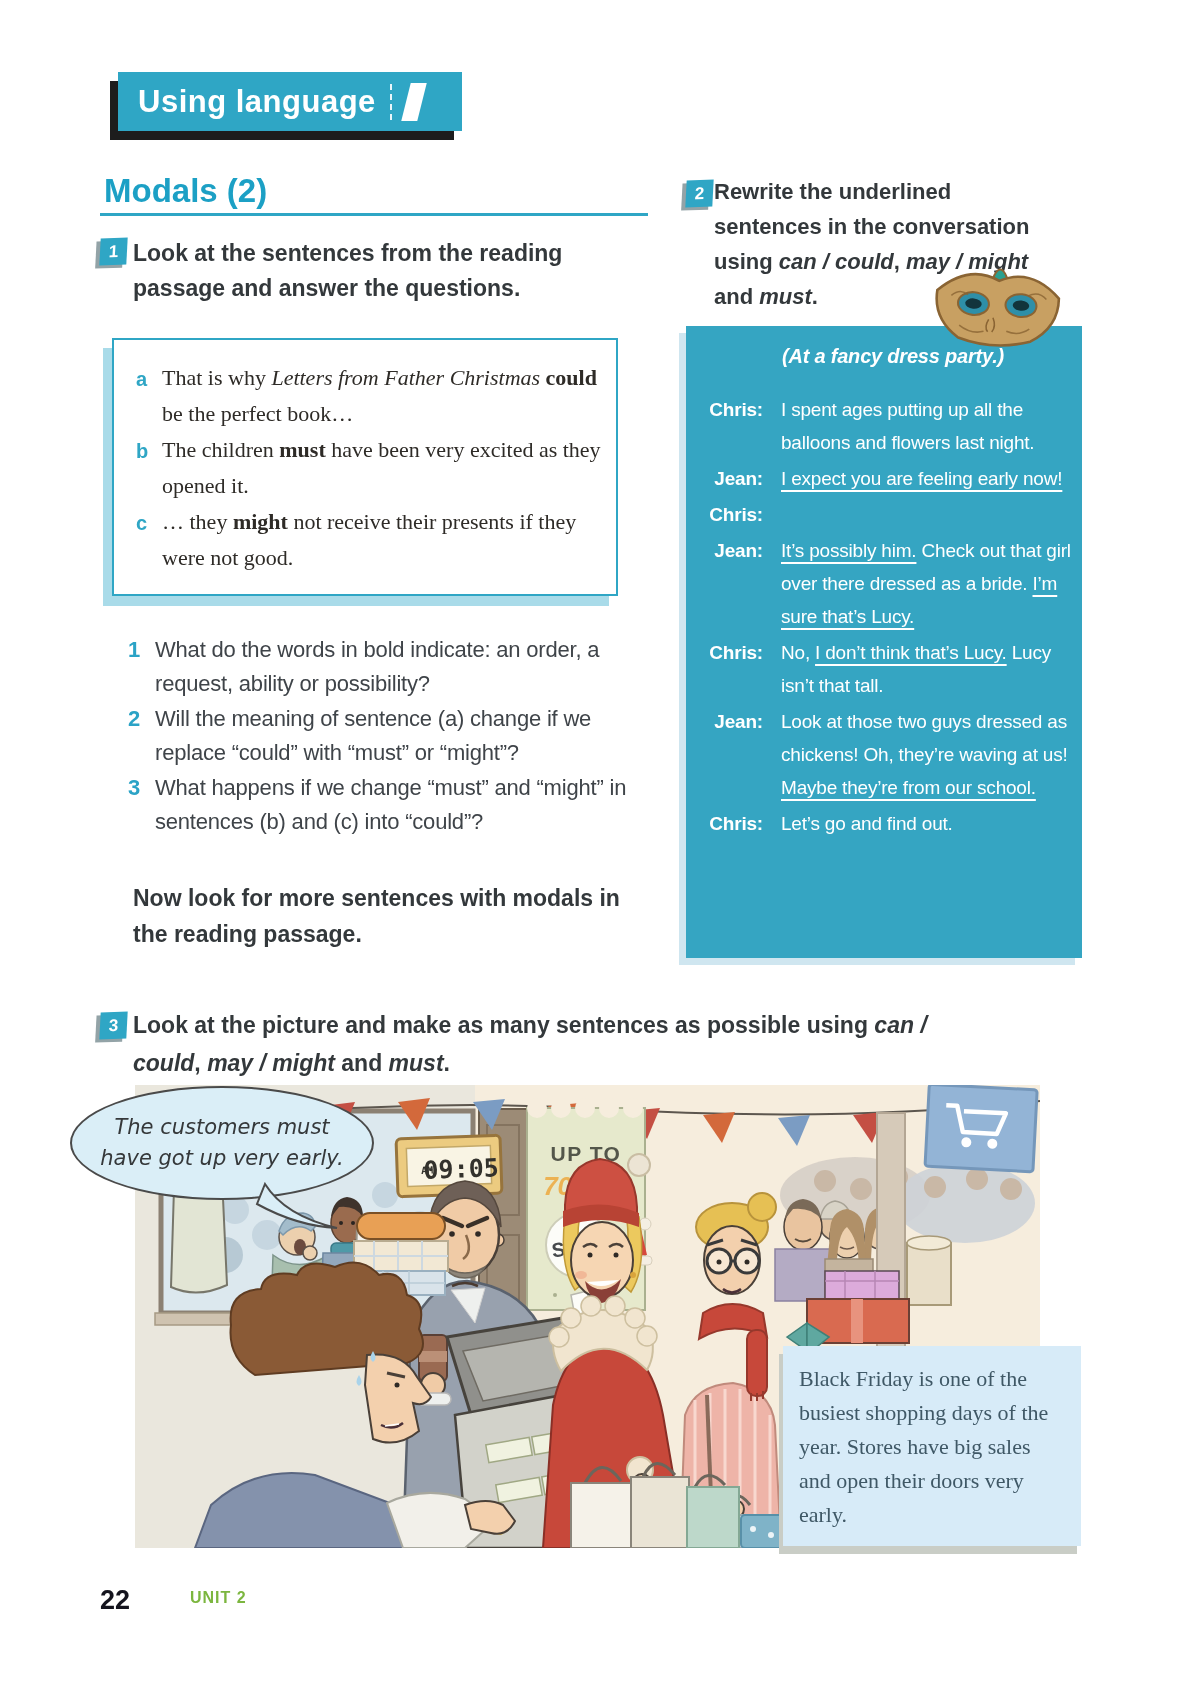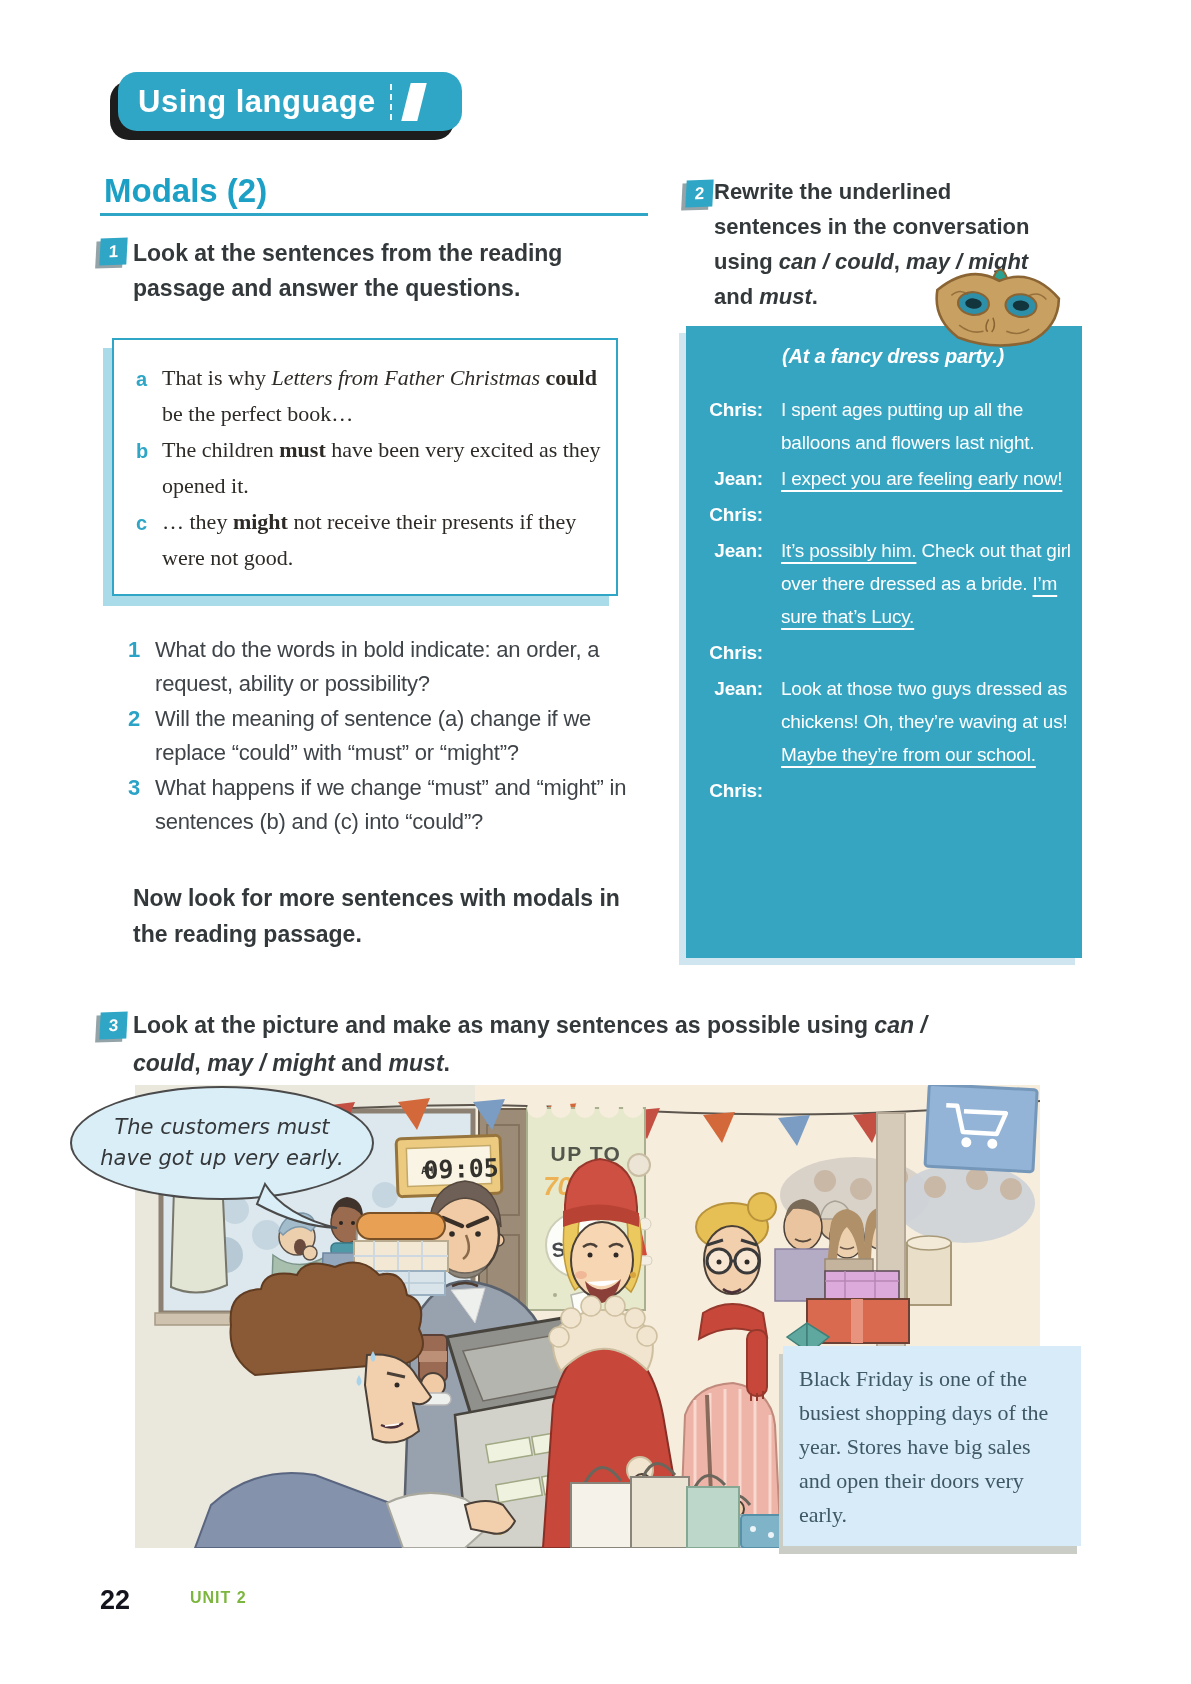--- a/index.html
+++ b/index.html
@@ -1,21 +1,21 @@
 <!DOCTYPE html>
 <html><head>
 <meta charset="utf-8">
 <style>
   html,body{margin:0;padding:0;background:#ffffff;}
   .page{position:relative;width:1191px;height:1684px;background:#ffffff;overflow:hidden;
         font-family:"Liberation Sans",sans-serif;color:#3a3f42;}
 
   
   .banner{position:absolute;left:118px;top:72px;width:344px;height:59px;background:#2fa6c5;
-          box-shadow:-8px 9px 0 #1d1d1d;display:flex;align-items:center;padding-left:20px;box-sizing:border-box;border-radius:19px;}
+          box-shadow:-8px 9px 0 #1d1d1d;display:flex;align-items:center;padding-left:20px;box-sizing:border-box;}
   .banner-title{color:#fff;font-size:31px;font-weight:bold;letter-spacing:.5px;}
   .banner-divider{height:36px;border-left:2px dashed rgba(255,255,255,.9);margin-left:14px;}
   .banner-flag{width:16px;height:38px;background:#fff;transform:skewX(-14deg);margin-left:14px;}
 
   
   .section-title{position:absolute;left:100px;top:168px;margin:4px;font-size:33px;font-weight:bold;color:#1ca0c5;}
   .section-rule{position:absolute;left:100px;top:213px;width:548px;height:3px;background:#2fa6c5;}
 
   
   .badge{position:absolute;width:27px;height:27px;background:#2fa6c5;color:#fff;font-weight:bold;font-size:17px;
@@ -124,27 +124,29 @@
       </div>
     <div class="dlg-row">
         <span class="spk">Chris:</span>
       </div>
     <div class="dlg-row">
         <span class="spk">Jean:</span>
         <span class="txt"><span class="u">It’s possibly him.</span><span> Check out that girl over there dressed as a bride. </span><span class="u">I’m sure that’s Lucy.</span></span>
       </div>
     <div class="dlg-row">
         <span class="spk">Chris:</span>
+        <span class="txt"><span>No, </span><span class="u">I don’t think that’s Lucy.</span><span> Lucy isn’t that tall.</span></span>
       </div>
     <div class="dlg-row">
         <span class="spk">Jean:</span>
         <span class="txt"><span>Look at those two guys dressed as chickens! Oh, they’re waving at us! </span><span class="u">Maybe they’re from our school.</span></span>
       </div>
     <div class="dlg-row">
         <span class="spk">Chris:</span>
+        <span class="txt"><span>Let’s go and find out.</span></span>
       </div>
   </div>
 
   <svg class="mask-icon" viewBox="0 0 130 92">
     <path d="M58,26 Q64,6 72,22 Q70,30 65,31 Q60,30 58,26 Z" fill="#2aa090" stroke="#8a6433" stroke-width="2"></path>
     <path d="M6,40 Q35,12 65,26 Q95,10 124,38 Q126,66 100,82 Q65,94 30,84 Q4,68 6,40 Z" fill="#c8a062" stroke="#8a6433" stroke-width="2.5"></path>
     <ellipse cx="42" cy="50" rx="15" ry="11" fill="#2e8fa8" stroke="#8a6433" stroke-width="2"></ellipse>
     <ellipse cx="88" cy="48" rx="15" ry="11" fill="#2e8fa8" stroke="#8a6433" stroke-width="2"></ellipse>
     <ellipse cx="42" cy="50" rx="8" ry="5" fill="#12343c"></ellipse>
     <ellipse cx="88" cy="48" rx="8" ry="5" fill="#12343c"></ellipse>

